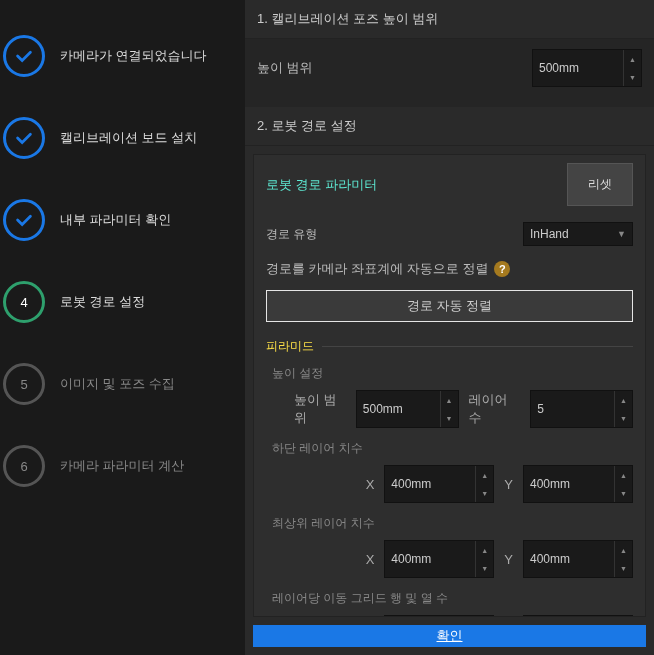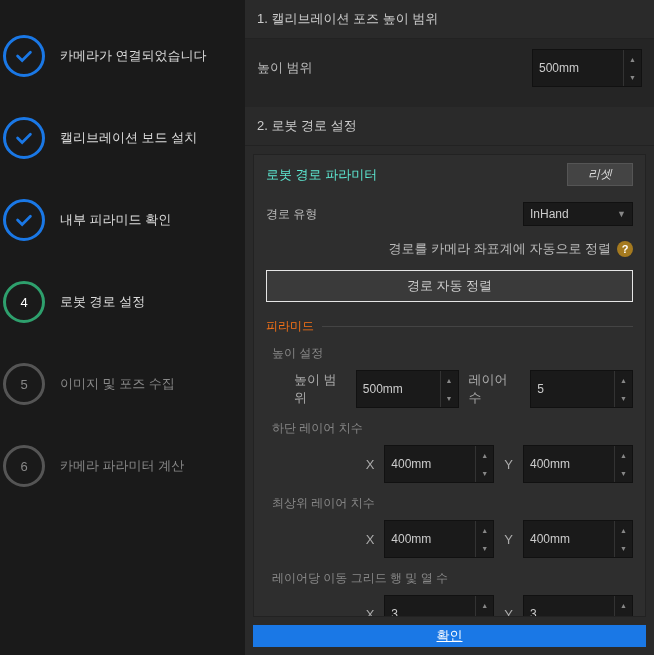--- a/index.html
+++ b/index.html
@@ -18,27 +18,27 @@
 .section-body { padding: 10px 12px; background: #252525; }
 .row { display: flex; align-items: center; margin-bottom: 10px; }
 .row-label { flex: 1; color: #bbb; }
 .spinner { display: flex; background: #1a1a1a; border: 1px solid #111; height: 38px; width: 110px; }
 .spinner input { flex: 1; background: transparent; border: none; color: #ccc; padding: 0 6px; font-size: 12px; outline: none; width: 100%; }
 .spinner-btns { display: flex; flex-direction: column; width: 18px; border-left: 1px solid #333; }
 .spinner-btn { flex: 1; display: flex; align-items: center; justify-content: center; font-size: 7px; color: #888; cursor: pointer; }
 .panel { background: #2e2e2e; border: 1px solid #222; margin: 8px; padding: 0; flex: 1; overflow-y: auto; }
 .panel-head { display: flex; align-items: center; padding: 8px 12px; }
 .panel-head-label { flex: 1; color: #5eead4; }
-.reset-btn { background: #444; color: #ddd; border: 1px solid #555; padding: 2px 20px; font-size: 12px; cursor: pointer; font-style: italic; }
+.reset-btn { background: #444; color: #ddd; border: 1px solid #555; padding: 12px 20px; font-size: 12px; cursor: pointer; }
 .select-wrap { display: flex; background: #1a1a1a; border: 1px solid #111; height: 24px; width: 110px; align-items: center; padding: 0 6px; color: #ccc; font-size: 12px; position: relative; }
 .select-wrap .caret { position: absolute; right: 6px; font-size: 9px; color: #888; }
-.align-row { display: flex; align-items: center; padding: 6px 12px; color: #bbb; justify-content: flex-end; }
+.align-row { display: flex; align-items: center; padding: 6px 12px; color: #bbb; }
 .help-icon { width: 16px; height: 16px; border-radius: 50%; background: #a57a1f; color: #fff; display: inline-flex; align-items: center; justify-content: center; font-size: 11px; font-weight: bold; margin-left: 6px; }
 .align-btn { margin: 6px 12px 10px; background: #3a3a3a; border: 1px solid #e5e5e5; color: #ccc; text-align: center; padding: 6px; cursor: pointer; }
-.group-title { display: flex; align-items: center; padding: 6px 12px; color: #f97316; font-size: 12px; }
+.group-title { display: flex; align-items: center; padding: 6px 12px; color: #fde047; font-size: 12px; }
 .group-title .line { flex: 1; height: 1px; background: #444; margin-left: 8px; }
 .sub-label { padding: 4px 12px 4px 18px; color: #888; font-size: 12px; }
 .indent-row { display: flex; align-items: center; padding: 4px 12px 8px 40px; gap: 10px; }
 .confirm-bar { background: #1a78e6; color: #fff; text-align: center; padding: 2px; cursor: pointer; margin: 0 8px 8px; text-decoration: underline; }
 .scroll-area { flex: 1; overflow-y: hidden; display: flex; flex-direction: column; }
 .param-row { display: flex; align-items: center; padding: 8px 12px; }
 .param-row .plabel { flex: 1; color: #bbb; font-size: 12px; }
 </style>
 </head>
 <body>
@@ -60,21 +60,21 @@
           </svg>
       </div>
       <div class="step-label">캘리브레이션 보드 설치</div>
     </div>
     <div class="step">
       <div class="step-icon done">
         <svg width="22" height="22" viewBox="0 0 24 24" fill="none" stroke-width="3" stroke-linecap="round">
             <polyline points="5 12 10 17 19 8"></polyline>
           </svg>
       </div>
-      <div class="step-label">내부 피라미드 확인</div>
+      <div class="step-label">내부 파라미터 확인</div>
     </div>
     <div class="step">
       <div class="step-icon active">4</div>
       <div class="step-label">로봇 경로 설정</div>
     </div>
     <div class="step">
       <div class="step-icon pending">5</div>
       <div class="step-label" style="color:#888">이미지 및 포즈 수집</div>
     </div>
     <div class="step">

